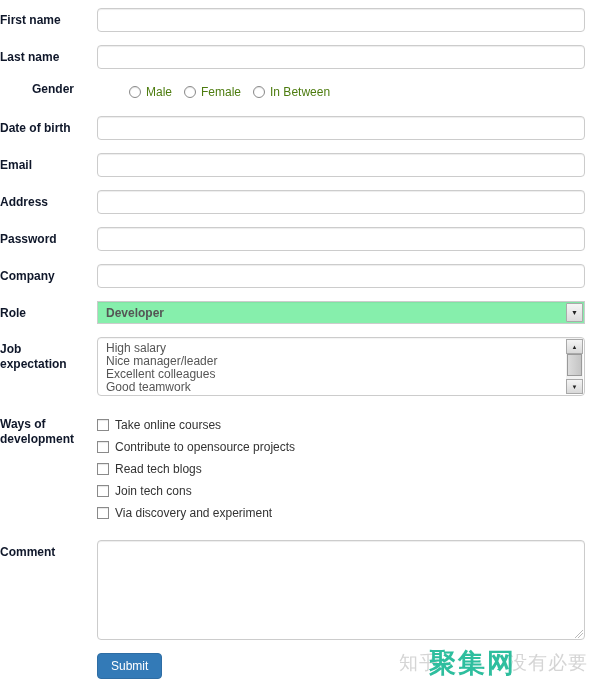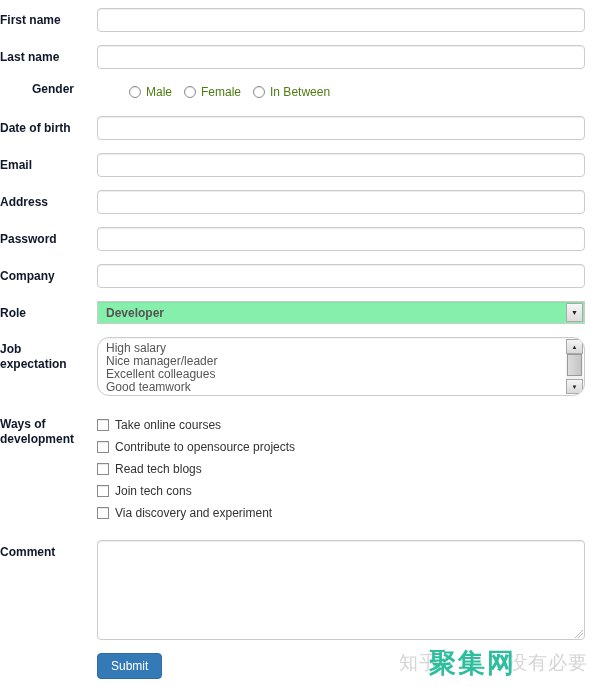--- a/index.html
+++ b/index.html
@@ -89,21 +89,21 @@
     display:flex; align-items:center; justify-content:center;
     font-size: 7px;
     color:#222;
   }
   
   .listbox {
     position: relative;
     width: 100%;
     height: 59px;
     border: 1px solid #ccc;
-    border-radius: 12px;
+    border-radius: 4px;
     background:#fff;
     box-shadow: inset 0 1px 1px rgba(0,0,0,.05);
     overflow: hidden;
   }
   .listbox-options {
     position:absolute; top:0; left:0; right:17px; bottom:0;
     padding: 4px 0 0 8px;
     overflow: hidden;
     line-height: 13px;
     color:#555;

